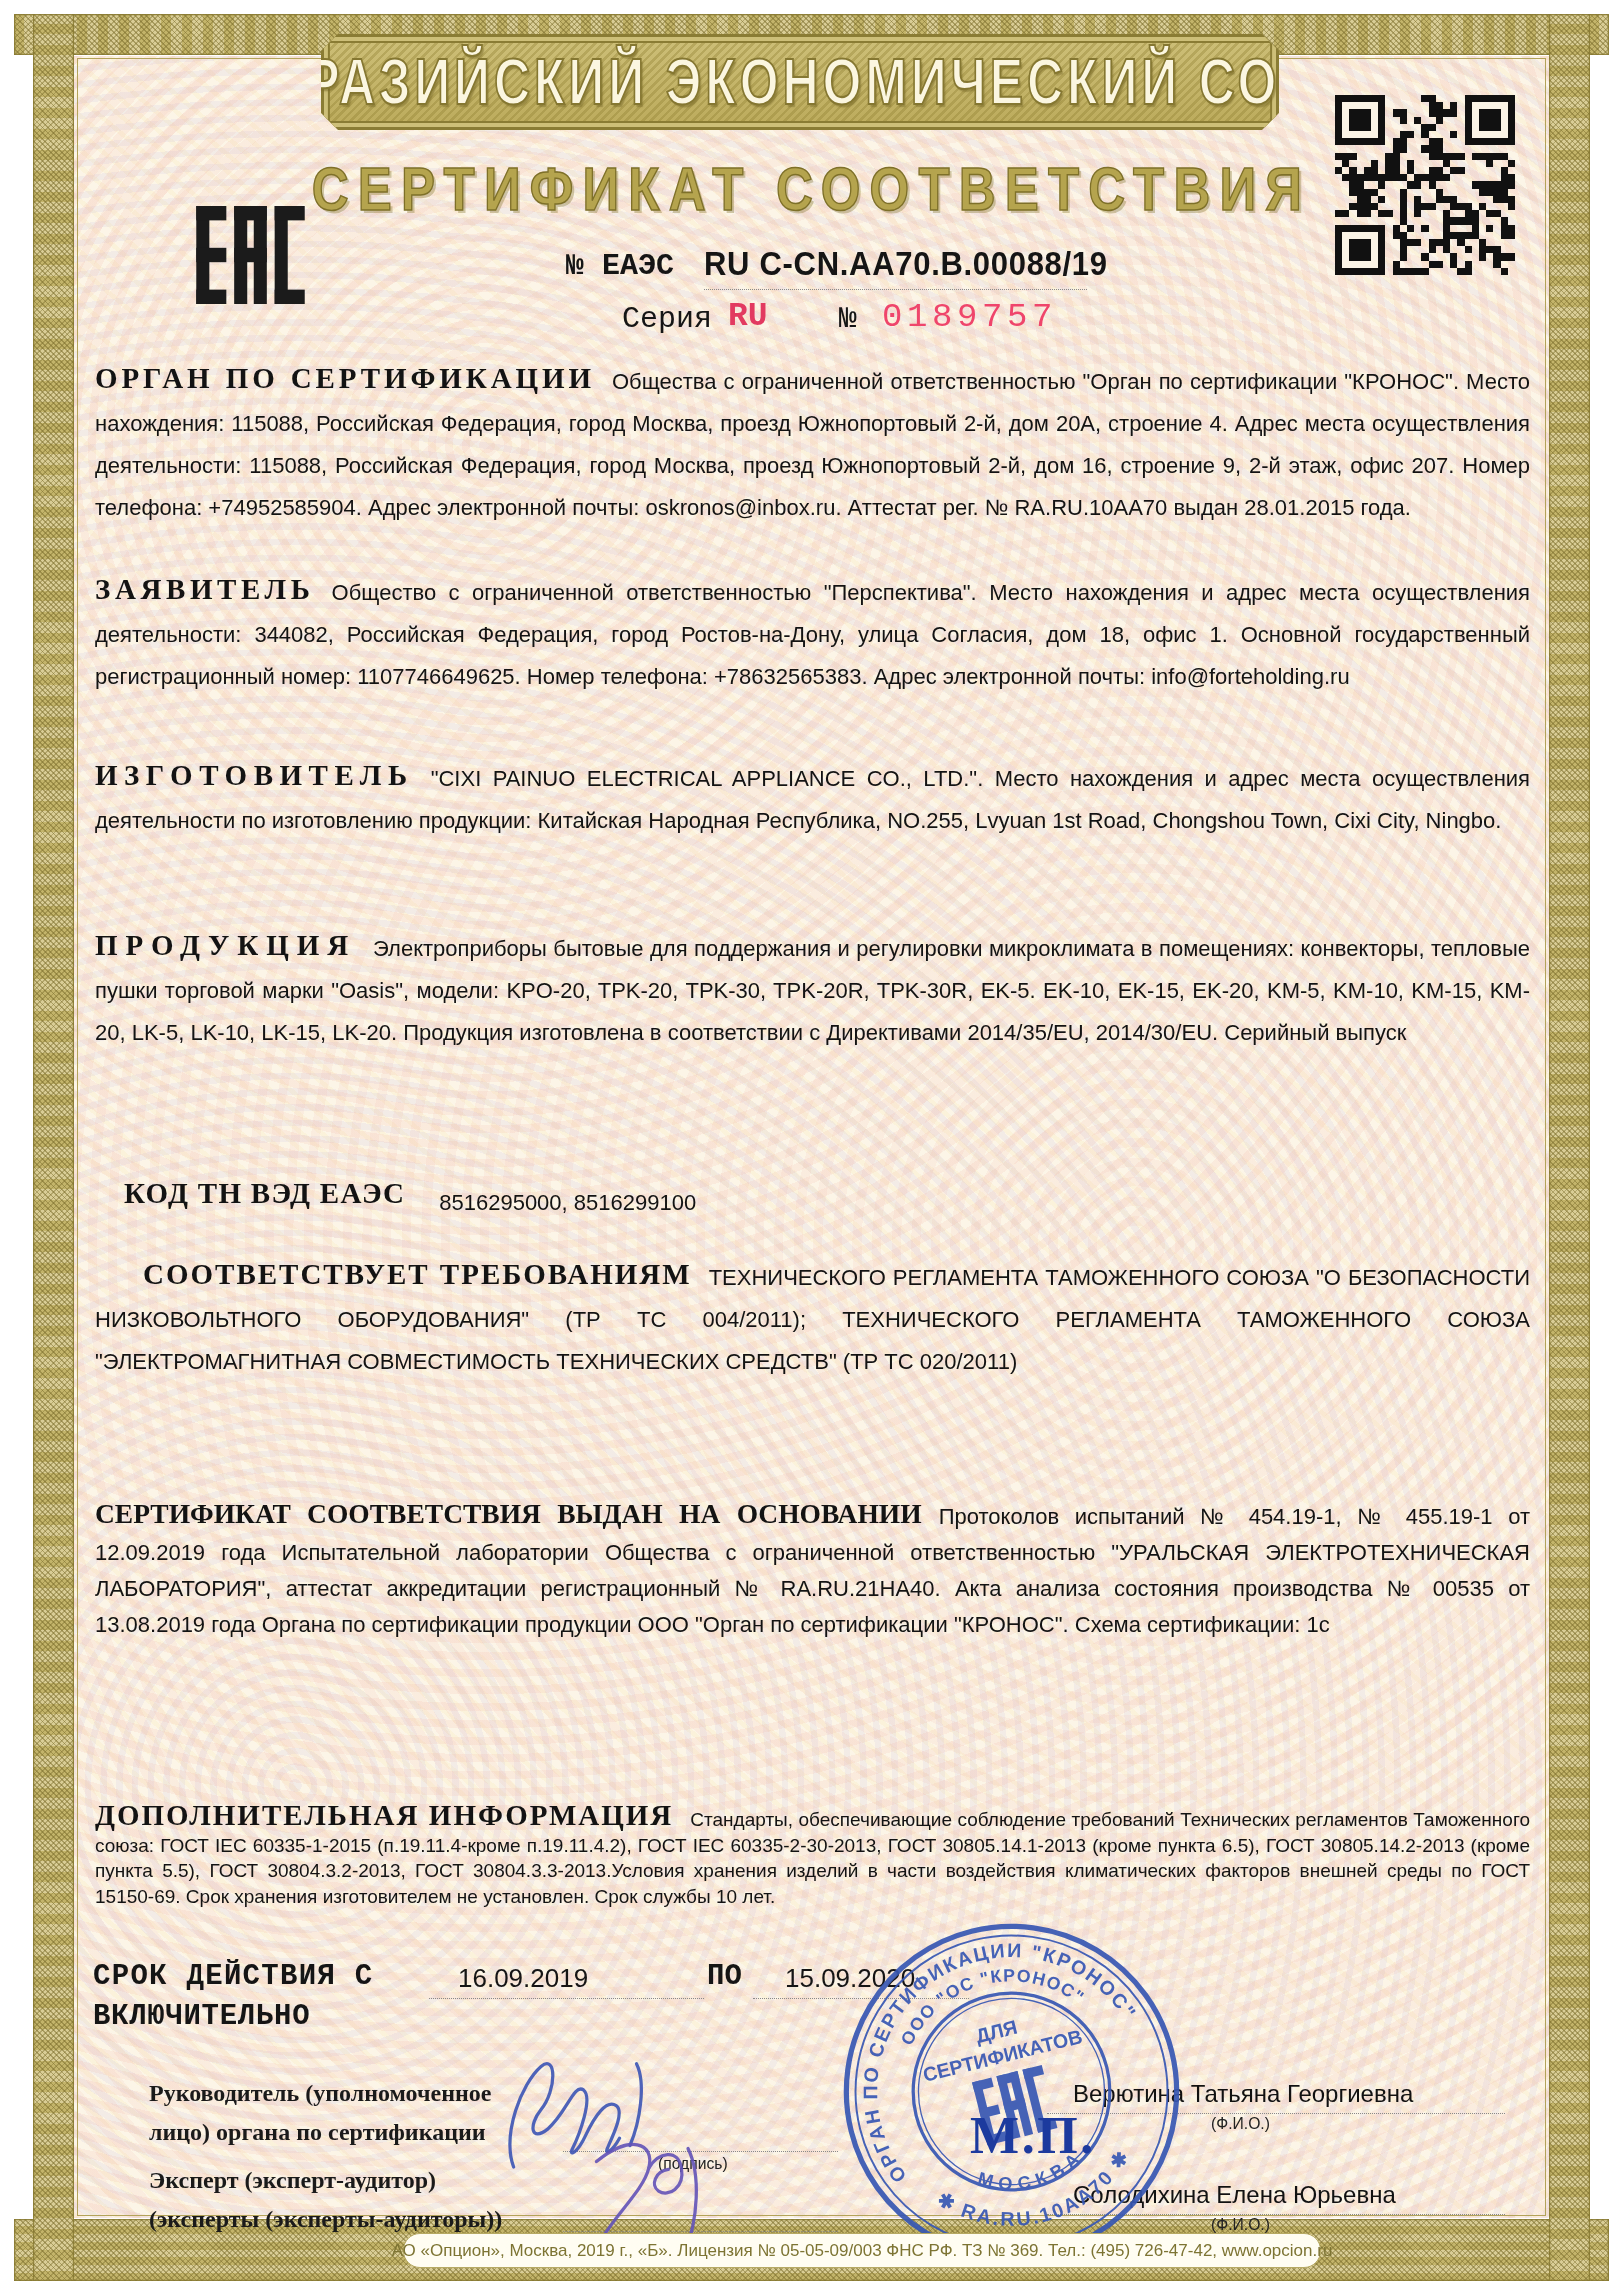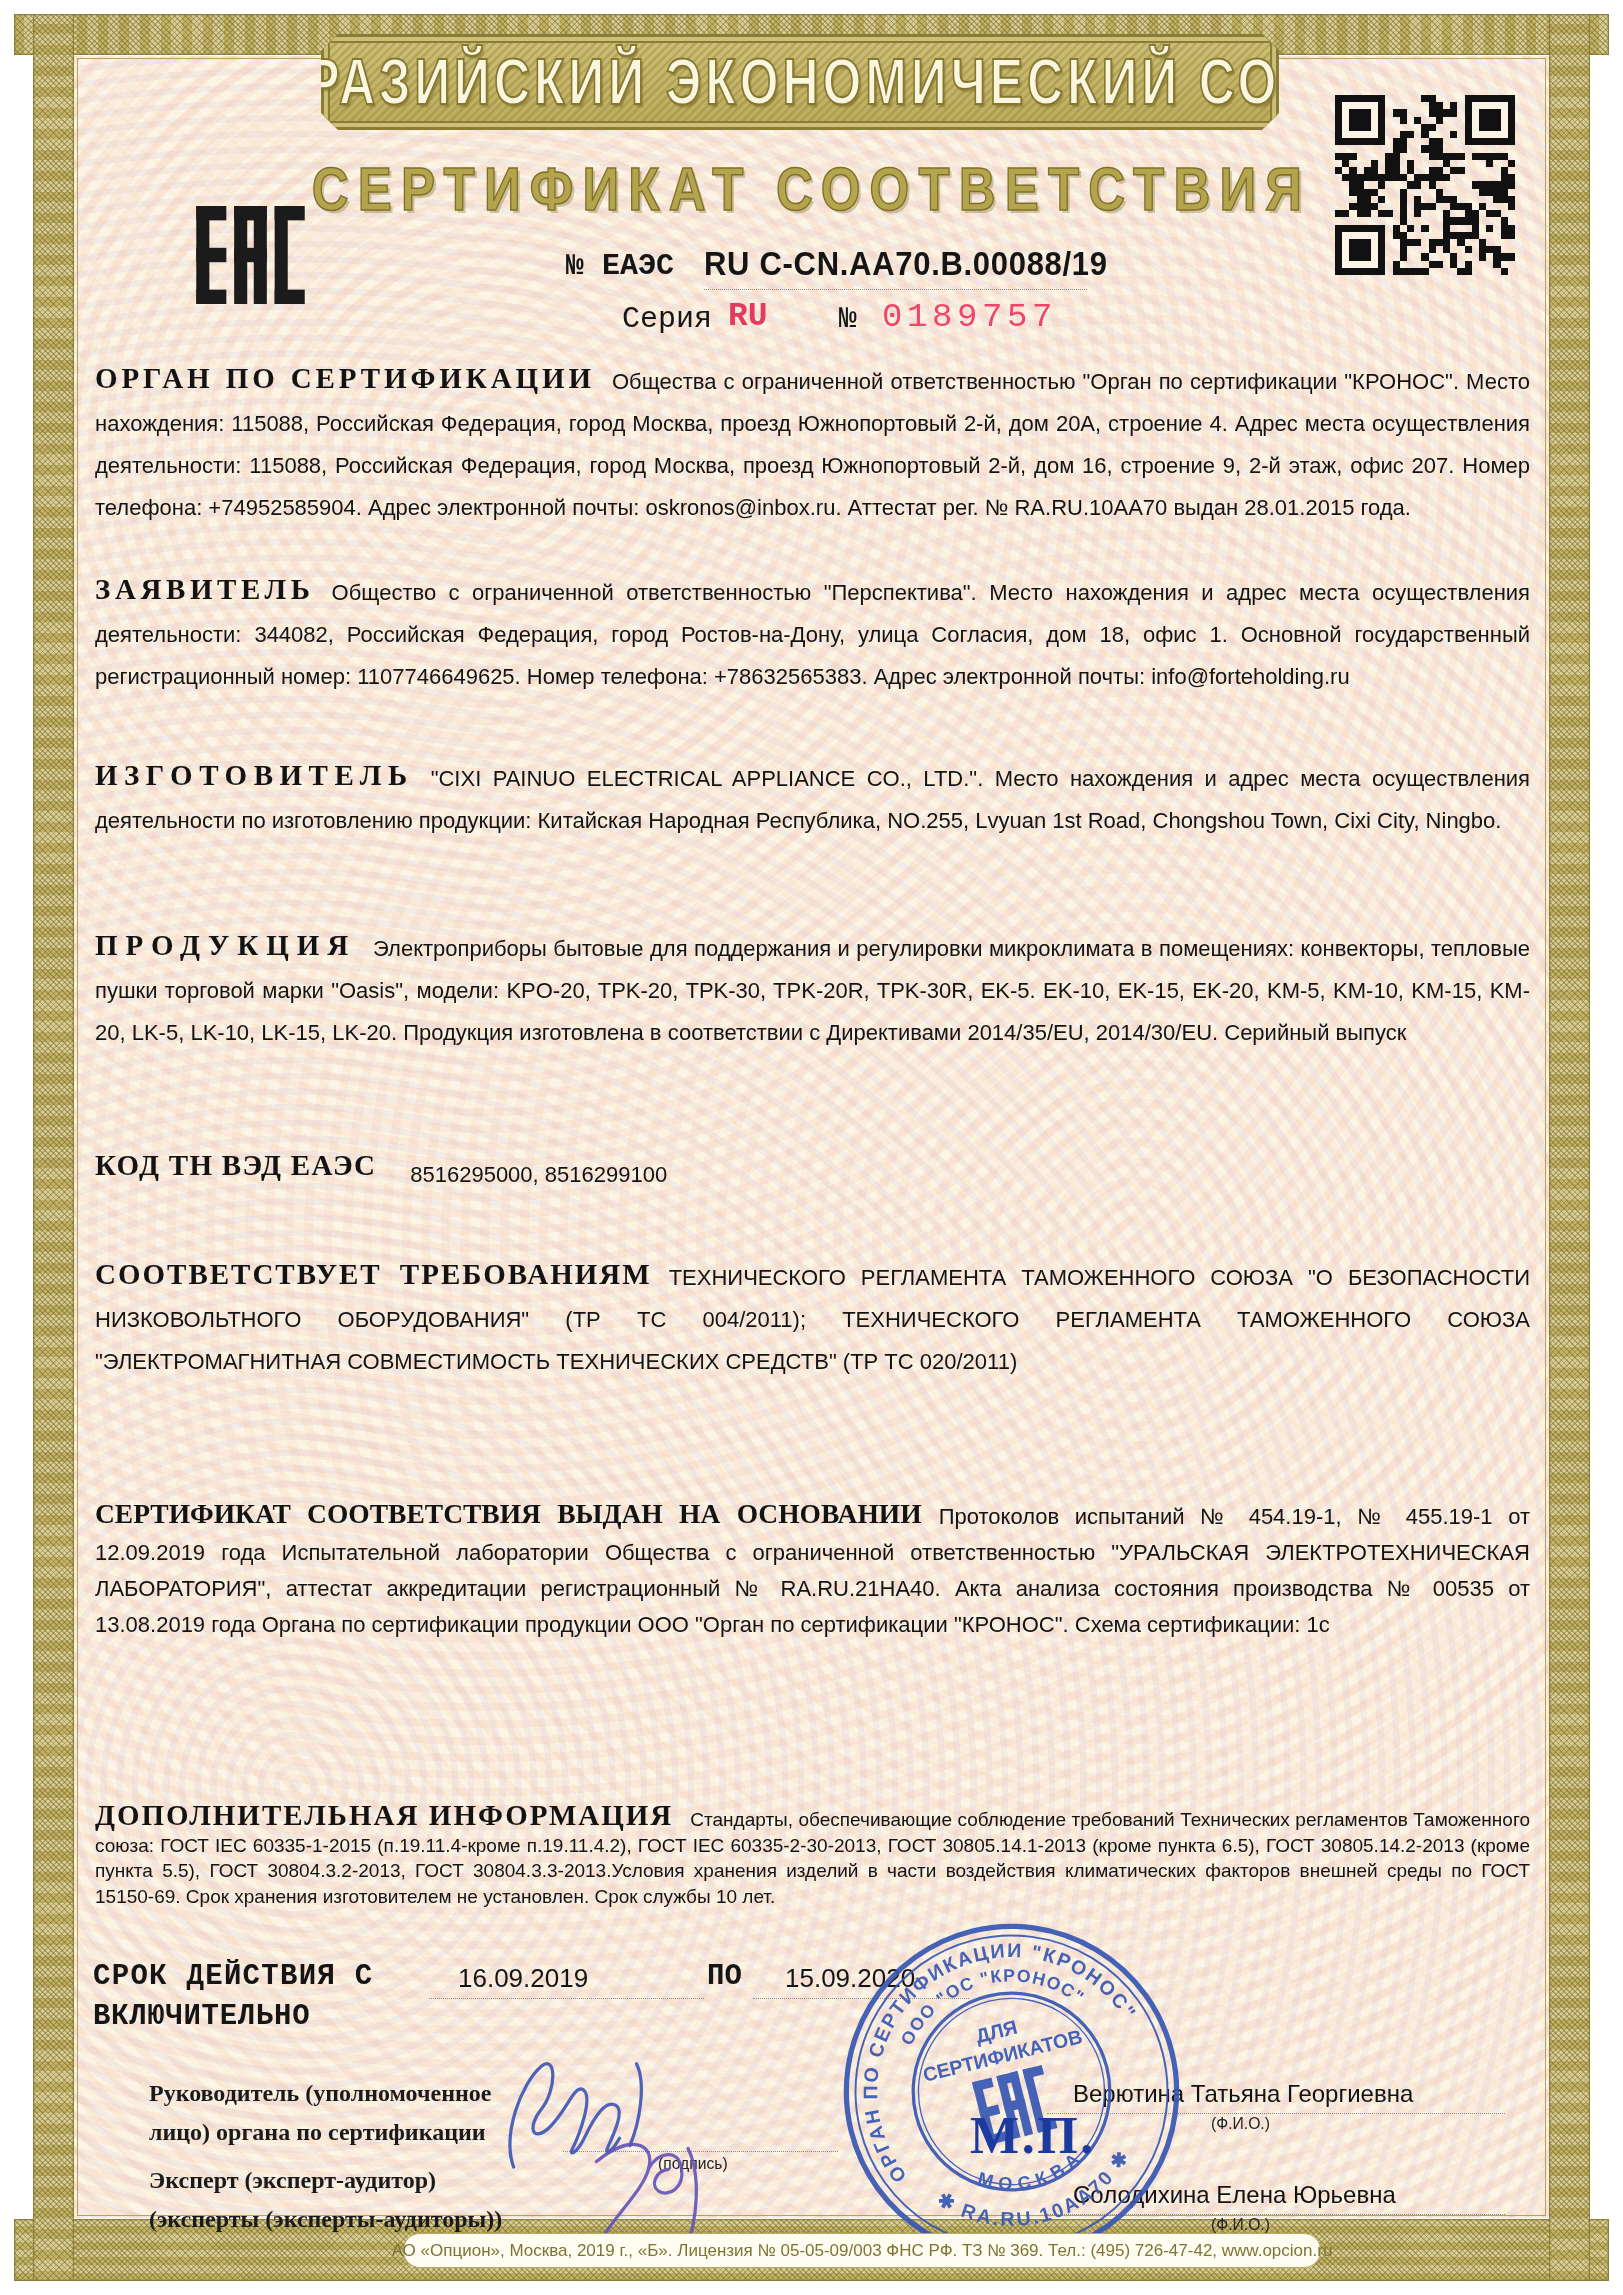--- a/index.html
+++ b/index.html
@@ -358,26 +358,26 @@
   </div>
 
   <div class="section" style="top:754px;">
     <span class="hd" style="letter-spacing:6.5px;">ИЗГОТОВИТЕЛЬ</span><span class="tx">"CIXI PAINUO ELECTRICAL APPLIANCE CO., LTD.". Место нахождения и адрес места осуществления деятельности по изготовлению продукции: Китайская Народная Республика, NO.255, Lvyuan 1st Road, Chongshou Town, Cixi City, Ningbo.</span>
   </div>
 
   <div class="section" style="top:924px;">
     <span class="hd" style="letter-spacing:7.9px;">ПРОДУКЦИЯ</span><span class="tx">Электроприборы бытовые для поддержания и регулировки микроклимата в помещениях: конвекторы, тепловые пушки торговой марки "Oasis", модели: KPO-20, TPK-20, TPK-30, TPK-20R, TPK-30R, EK-5. EK-10, EK-15, EK-20, KM-5, KM-10, KM-15, KM-20, LK-5, LK-10, LK-15, LK-20. Продукция изготовлена в соответствии с Директивами 2014/35/EU, 2014/30/EU. Серийный выпуск</span>
   </div>
 
-  <div class="section" style="top:1144px;">
+  <div class="section" style="top:1172px;margin-left:29px;">
     <span class="hd" style="letter-spacing:1.3px;">КОД ТН ВЭД ЕАЭС</span><span class="tx" style="left:17px;top:6.5px;">8516295000, 8516299100</span>
   </div>
 
   <div class="section" style="top:1253px;">
-    <span class="hd" style="letter-spacing:2px;">СООТВЕТСТВУЕТ ТРЕБОВАНИЯМ</span><span class="tx">ТЕХНИЧЕСКОГО РЕГЛАМЕНТА ТАМОЖЕННОГО СОЮЗА "О БЕЗОПАСНОСТИ НИЗКОВОЛЬТНОГО ОБОРУДОВАНИЯ" (ТР ТС 004/2011); ТЕХНИЧЕСКОГО РЕГЛАМЕНТА ТАМОЖЕННОГО СОЮЗА "ЭЛЕКТРОМАГНИТНАЯ СОВМЕСТИМОСТЬ ТЕХНИЧЕСКИХ СРЕДСТВ" (ТР ТС 020/2011)</span>
+    <span class="hd" style="letter-spacing:2px;margin-left:48px;">СООТВЕТСТВУЕТ ТРЕБОВАНИЯМ</span><span class="tx">ТЕХНИЧЕСКОГО РЕГЛАМЕНТА ТАМОЖЕННОГО СОЮЗА "О БЕЗОПАСНОСТИ НИЗКОВОЛЬТНОГО ОБОРУДОВАНИЯ" (ТР ТС 004/2011); ТЕХНИЧЕСКОГО РЕГЛАМЕНТА ТАМОЖЕННОГО СОЮЗА "ЭЛЕКТРОМАГНИТНАЯ СОВМЕСТИМОСТЬ ТЕХНИЧЕСКИХ СРЕДСТВ" (ТР ТС 020/2011)</span>
   </div>
 
   <div class="section" style="top:1496px;line-height:36px;">
     <span class="hd" style="letter-spacing:0px;font-size:27.5px;">СЕРТИФИКАТ СООТВЕТСТВИЯ  ВЫДАН НА ОСНОВАНИИ</span><span class="tx">Протоколов испытаний № 454.19-1, № 455.19-1  от 12.09.2019 года Испытательной лаборатории Общества с ограниченной ответственностью "УРАЛЬСКАЯ ЭЛЕКТРОТЕХНИЧЕСКАЯ ЛАБОРАТОРИЯ", аттестат аккредитации регистрационный № RA.RU.21НА40. Акта анализа состояния производства № 00535 от 13.08.2019 года Органа по сертификации продукции ООО "Орган по сертификации "КРОНОС". Схема сертификации: 1с</span>
   </div>
 
   <div class="section small-text" style="top:1803px;">
     <span class="hd" style="letter-spacing:2px;">ДОПОЛНИТЕЛЬНАЯ ИНФОРМАЦИЯ</span><span class="tx">Стандарты, обеспечивающие соблюдение требований Технических регламентов Таможенного союза: ГОСТ IEC 60335-1-2015 (п.19.11.4-кроме п.19.11.4.2), ГОСТ IEC 60335-2-30-2013, ГОСТ 30805.14.1-2013 (кроме пункта 6.5), ГОСТ 30805.14.2-2013 (кроме пункта 5.5), ГОСТ 30804.3.2-2013, ГОСТ 30804.3.3-2013.Условия хранения изделий в части воздействия климатических факторов внешней среды по ГОСТ 15150-69. Срок хранения изготовителем не установлен. Срок службы 10 лет.</span>
   </div>
 

